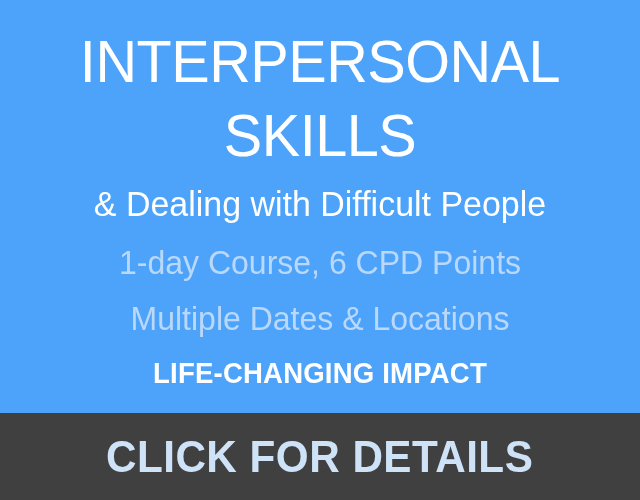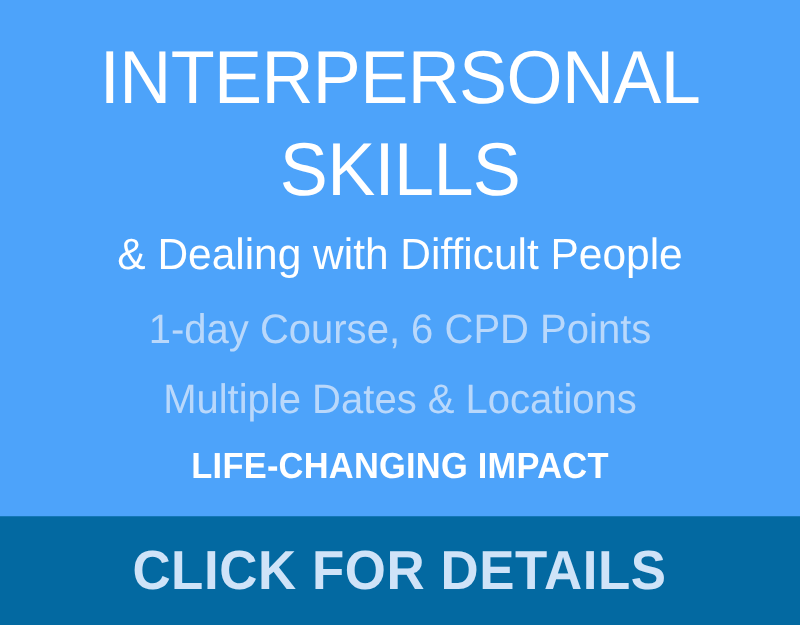--- a/index.html
+++ b/index.html
@@ -96,21 +96,21 @@
     transform: scaleX(0.95);
   }
 
   
   #cta-bar {
     position: absolute;
     left: 0;
     top: 413px;
     width: 640px;
     height: 87px;
-    background: #0369a1;
+    background: #404040;
     display: flex;
     align-items: center;
     justify-content: center;
     cursor: pointer;
   }
   #cta-label {
     color: #cfe3f8;
     font-size: 44px;
     line-height: 50px;
     font-weight: 700;

